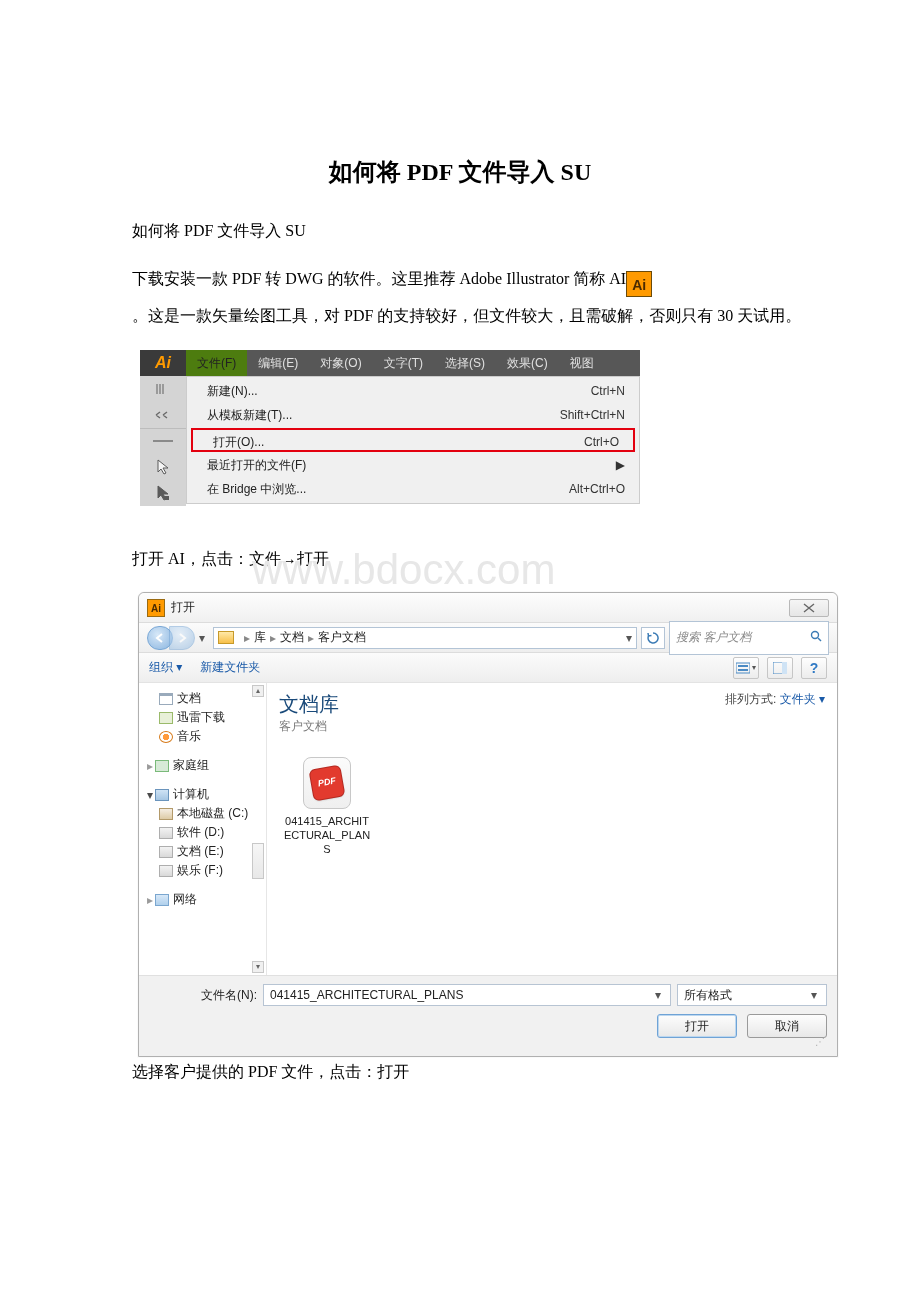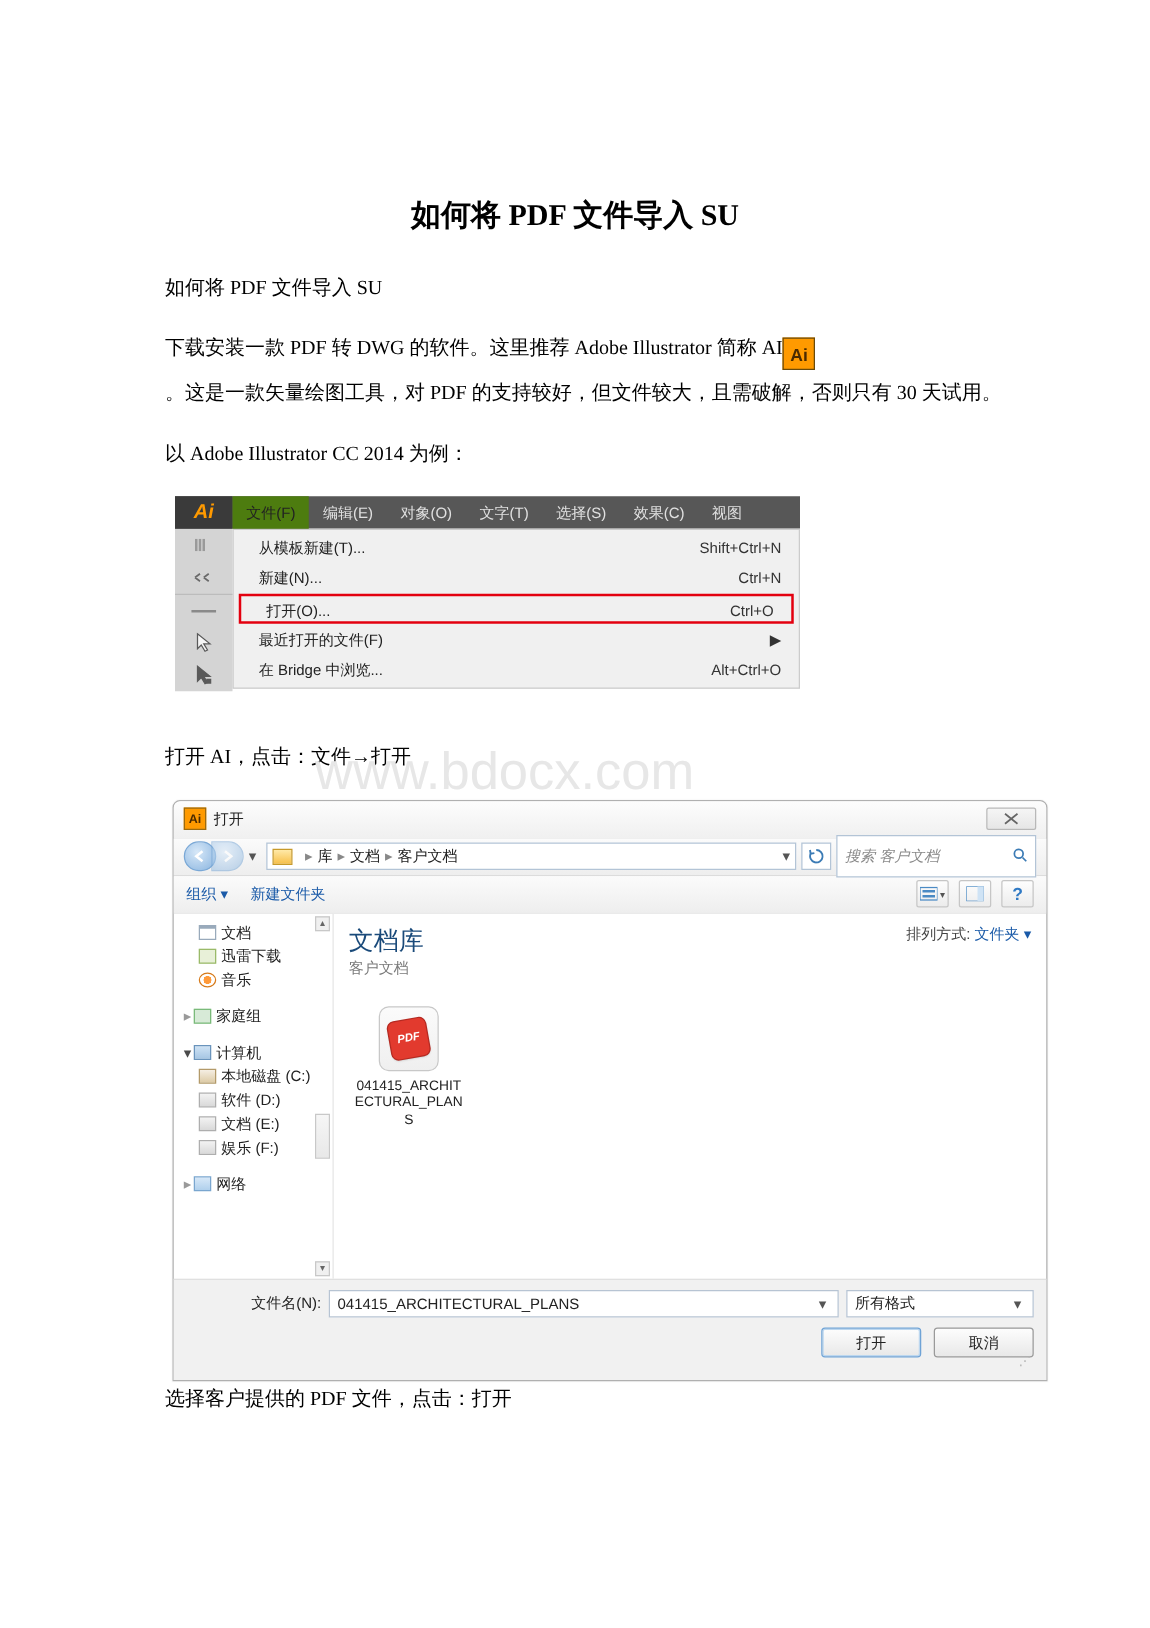--- a/index.html
+++ b/index.html
@@ -350,21 +350,20 @@
   <h1 class="title">如何将 PDF 文件导入 SU</h1>
 
   <p class="p ind">如何将 PDF 文件导入 SU</p>
 
   <p class="p ind">
     <span>下载安装一款 PDF 转 DWG 的软件。这里推荐 Adobe Illustrator 简称 AI</span><span class="inline-ai">Ai</span>
   </p>
 
   <p class="p" style="text-indent:2em; margin-top:-14px;">。这是一款矢量绘图工具，对 PDF 的支持较好，但文件较大，且需破解，否则只有 30 天试用。</p>
 
-  <p class="p ind">以 Adobe Illustrator CC 2014 为例：</p>
 
   <div class="shot1">
     <div class="menubar">
       <div class="ai-corner">Ai</div>
       <div class="menubar-item first">文件(F)</div>
       <div class="menubar-item">编辑(E)</div>
       <div class="menubar-item">对象(O)</div>
       <div class="menubar-item">文字(T)</div>
       <div class="menubar-item">选择(S)</div>
       <div class="menubar-item">效果(C)</div>
@@ -396,26 +395,26 @@
         </div>
         <div class="tool">
           <svg width="14" height="16">
               <path d="M2 1 L2 13 L5 10 L8 15 L10 14 L7 9 L12 9 Z" fill="#5a5a5a" stroke="#5a5a5a" stroke-width="1"></path>
               <rect x="9" y="11" width="4" height="4" fill="#5a5a5a"></rect>
             </svg>
         </div>
       </div>
       <div class="menu-drop">
         <div class="menu-row">
+          <span>新建(N)...</span>
+          <span class="k">Ctrl+N</span>
+        </div>
+        <div class="menu-row">
           <span>从模板新建(T)...</span>
           <span class="k">Shift+Ctrl+N</span>
-        </div>
-        <div class="menu-row">
-          <span>新建(N)...</span>
-          <span class="k">Ctrl+N</span>
         </div>
         <div class="menu-row hl">
           <span>打开(O)...</span>
           <span class="k">Ctrl+O</span>
         </div>
         <div class="menu-row">
           <span>最近打开的文件(F)</span>
           <span class="submenu-arrow">▶</span>
         </div>
         <div class="menu-row">

